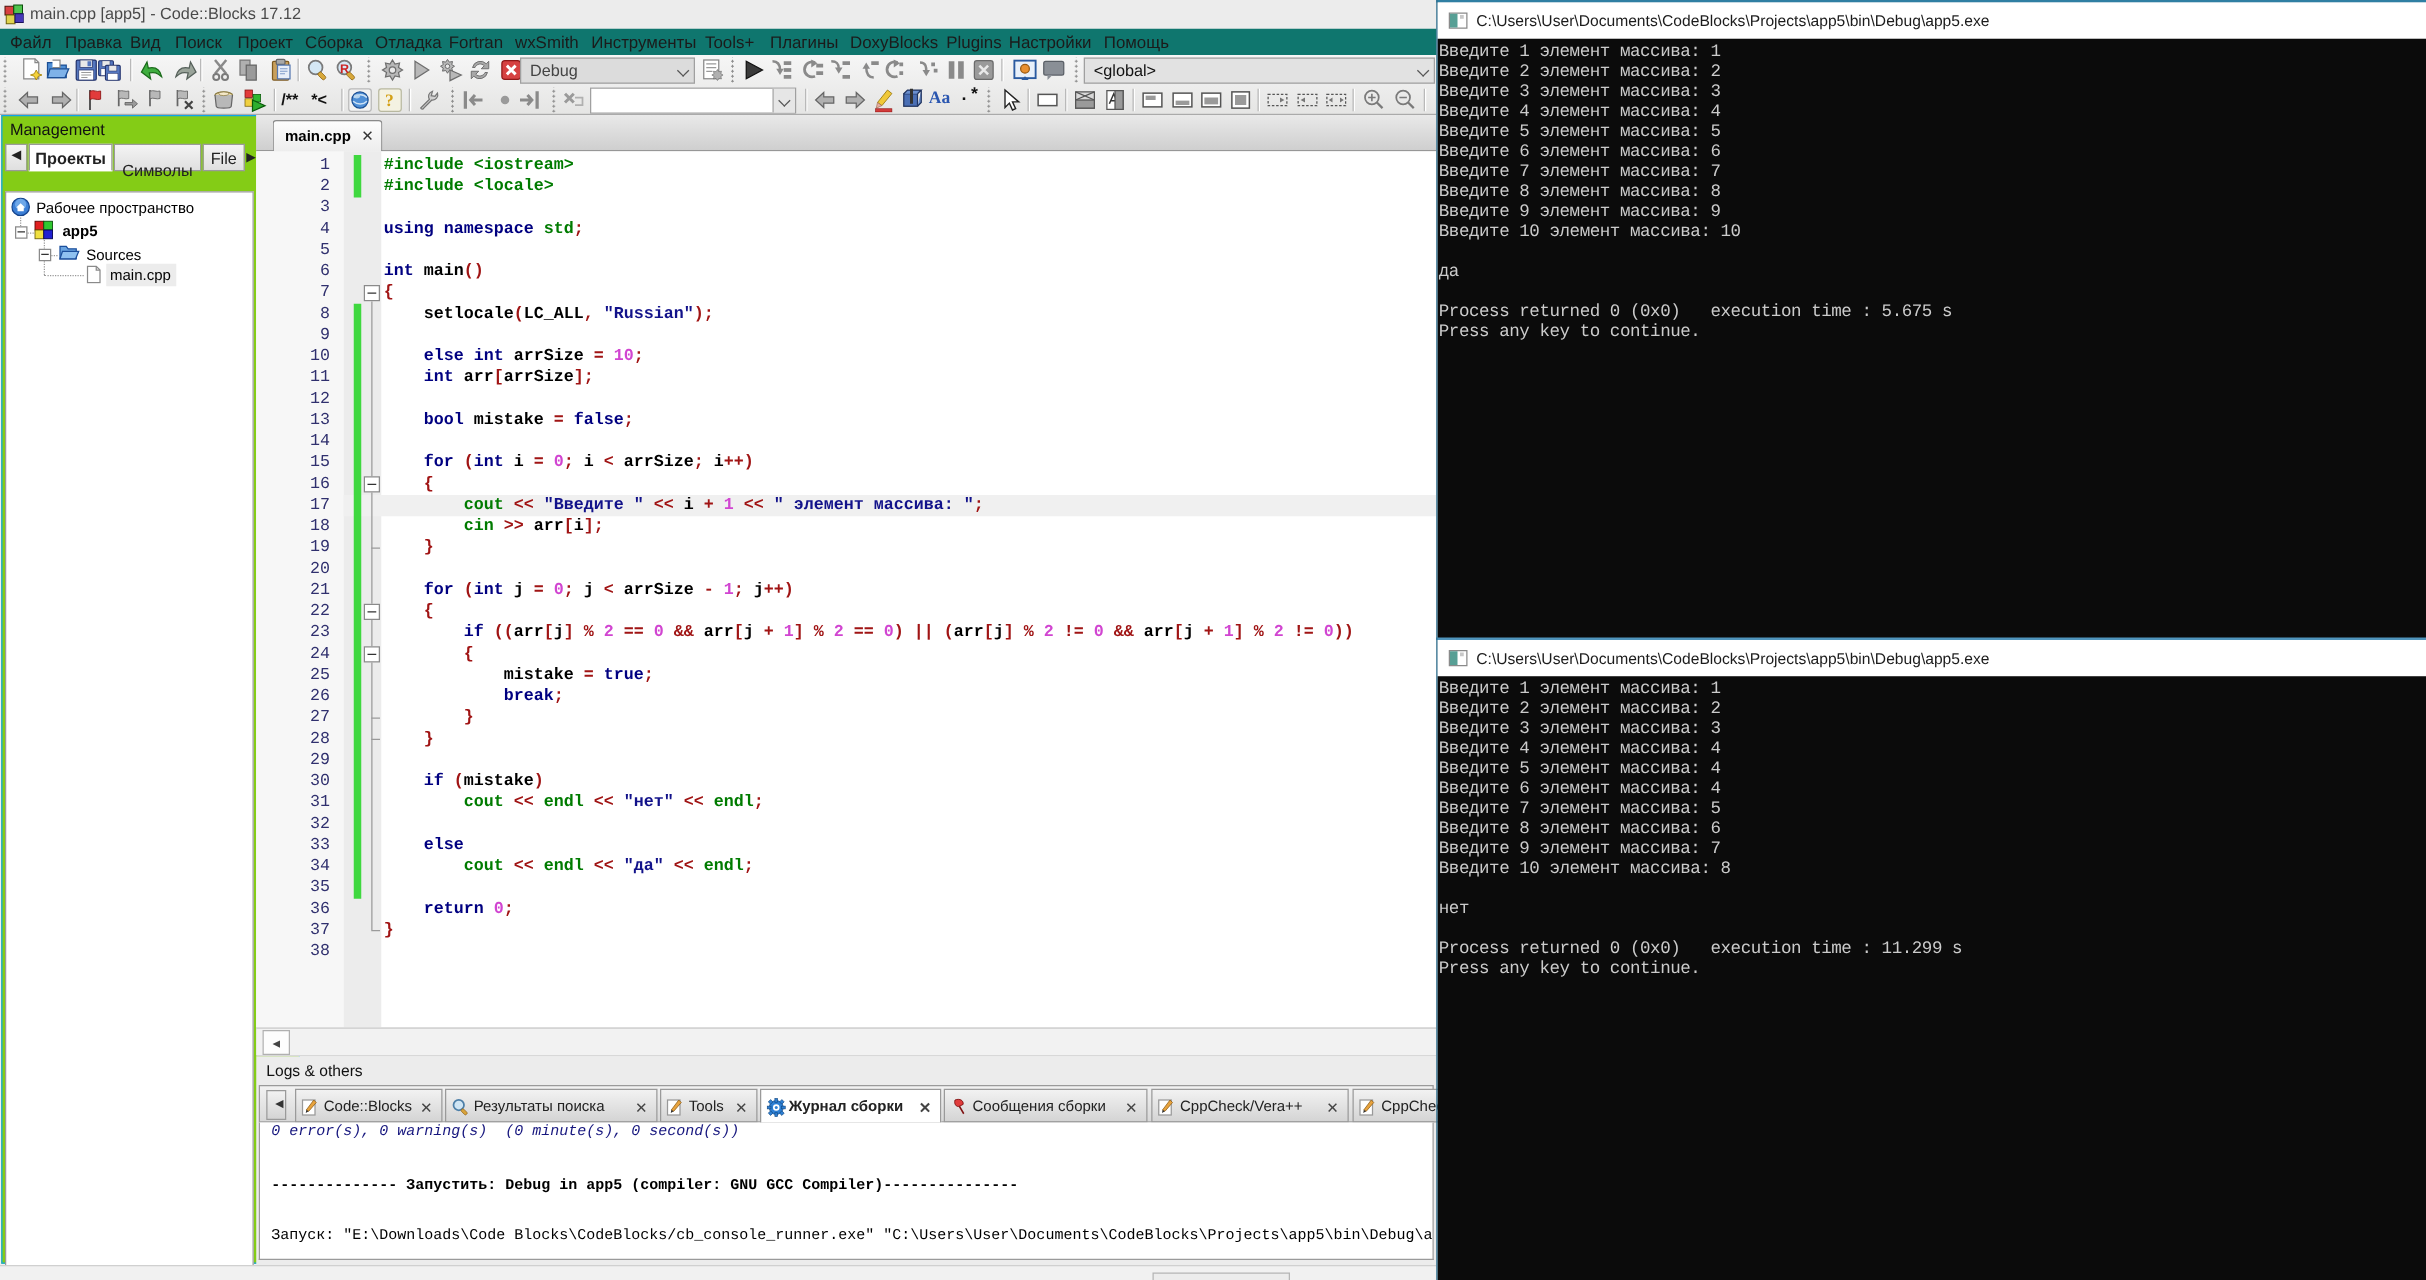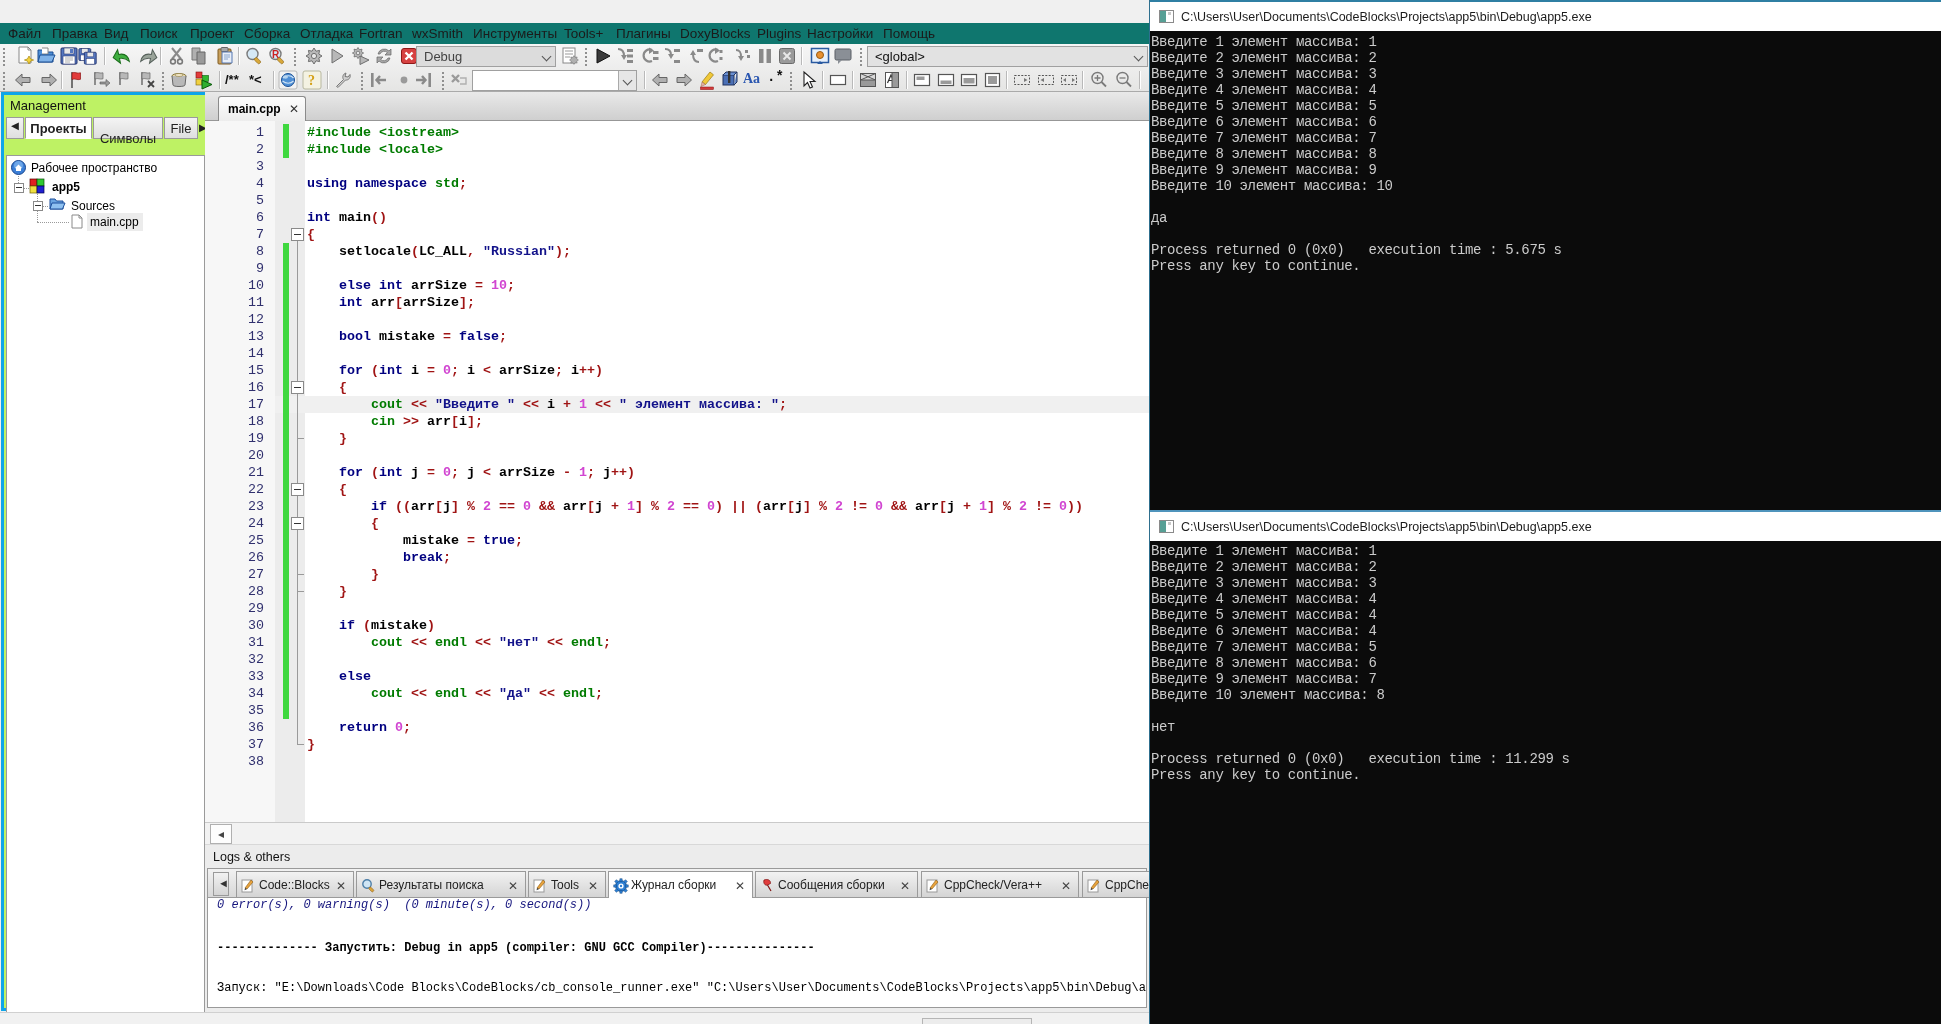--- a/index.html
+++ b/index.html
@@ -11,21 +11,21 @@
 #menubar{position:absolute;left:0;top:23px;width:1149px;height:21px;background:#0f766e}
 #menubar span{position:absolute;top:3px;font-size:13.5px;color:#1b1b1b}
 #toolband{position:absolute;left:0;top:44px;width:1149px;height:48px;background:linear-gradient(#f6f6f6,#e5e5e4);border-bottom:1px solid #aaa}
 .sep1{position:absolute;width:1px;background:#b9b9b9;box-shadow:1px 0 0 #fff}
 .grip{position:absolute;width:4px;background-image:radial-gradient(circle,#8f8f8f 1px,rgba(0,0,0,0) 1.1px);background-size:4px 4px;background-position:0 1px}
 .tbi{position:absolute;width:20px;height:20px}
 .combo{position:absolute;height:21px;background:#dcdcdc;border:1px solid #a0a0a0;font-size:13px;color:#333}
 .combo .v{position:absolute;right:4px;top:7px;width:8px;height:5px}
 .combo .v:before{content:"";position:absolute;left:0;top:-1px;width:6px;height:6px;border-left:1.6px solid #555;border-bottom:1.6px solid #555;transform:rotate(-45deg)}
 
-#mgmt{position:absolute;left:1px;top:92px;width:239px;height:919px;background:#bef264;border:3px solid #0ea5e9}
+#mgmt{position:absolute;left:1px;top:92px;width:239px;height:919px;background:#84cc16;border:1px solid #0ea5e9}
 #mgmt .cap{position:absolute;left:6px;top:3px;font-size:13px;color:#111}
 #mgmt .x{position:absolute;right:8px;top:2px;font-size:14px;color:#222;font-weight:bold}
 .mtabs{position:absolute;left:2px;top:22px;width:199px;height:22px}
 .mtab{position:absolute;top:0;height:22px;border:1px solid #9a9a9a;background:linear-gradient(#f4f4f4,#dfdfdf);font-size:13px;color:#222;text-align:center}
 .mtab.on{background:#fff;font-weight:bold;border-bottom-color:#fff}
 #tree{position:absolute;left:2px;top:60px;width:199px;height:872px;background:#fff;border:1px solid #9a9a9a}
 #tree .lbl{position:absolute;font-size:12px;color:#000;white-space:pre}
 .expander{position:absolute;width:10px;height:10px;background:#fff;border:1px solid #8a8a8a}
 .expander:before{content:"";position:absolute;left:1px;right:1px;top:3px;height:1px;background:#333}
 
@@ -46,21 +46,21 @@
 .chgcol{position:absolute;left:70px;width:30px;background:#ececec}
 .foldline{position:absolute;left:92px;width:1px;background:#9a9a9a}
 .foldtick{position:absolute;left:92px;width:7px;height:1px;background:#9a9a9a}
 .foldbox{position:absolute;left:86px;width:13px;height:13px;background:#fff;border:1px solid #8a8a8a}
 .foldbox:before{content:"";position:absolute;left:2px;right:2px;top:5px;height:1px;background:#333}
 
 #logs{position:absolute;left:205px;top:845px;width:944px;height:167px;background:#ececec}
 #logs .cap{position:absolute;left:8px;top:5px;font-size:12.5px;color:#111}
 #logtabs{position:absolute;left:2px;top:23px;width:940px;height:30px;background:linear-gradient(#f2f2f2,#d8d8d8);border:1px solid #9a9a9a}
 .ltab{position:absolute;top:2px;height:27px;background:linear-gradient(#f2f2f2,#d4d4d4);border:1px solid #9a9a9a;font-size:12px;color:#222}
-.ltab.on{background:#fff;font-weight:normal;height:28px}
+.ltab.on{background:#fff;font-weight:bold;height:28px}
 .ltab .tx{position:absolute;left:22px;top:6px;white-space:nowrap}
 .ltab .xx{position:absolute;right:7px;top:7px;font-size:12px;color:#444}
 .lticon{position:absolute;left:4px;top:6px}
 #logbody{position:absolute;left:2px;top:53px;width:940px;height:110px;background:#fff;border:1px solid #9a9a9a;border-top:none;overflow:hidden}
 #logbody pre{position:absolute;font:12px/15px "Liberation Mono",monospace;color:#000;white-space:pre}
 
 #status{position:absolute;left:0;top:1012px;width:1149px;height:12px;background:#f1f1f1;border-top:1px solid #d0d0d0}
 #status .box{position:absolute;left:922px;top:5px;width:110px;height:7px;background:#ececec;border:1px solid #b5b5b5}
 
 .con{position:absolute;left:1149px;width:792px}
@@ -70,20 +70,29 @@
 .con .tb{position:absolute;left:1px;right:0;height:29px;background:#fff}
 .con .black{position:absolute;left:1px;right:0;background:#0b0b0b}
 .con .title{position:absolute;left:31px;top:8px;font-size:12.5px;color:#1c1c1c;white-space:nowrap}
 .con pre{position:absolute;left:2px;font:14px/16px "Liberation Mono",monospace;letter-spacing:-0.35px;color:#cbcbcb;white-space:pre}
 .cicon{position:absolute;left:9px;top:8px;width:15px;height:13px;border:1px solid #8a8a8a;background:#fff}
 .cicon:before{content:"";position:absolute;left:0;top:0;width:6px;height:11px;background:#579f95}
 .cicon:after{content:"";position:absolute;right:2px;top:1px;width:3px;height:3px;background:#c8c8c8}
 </style></head>
 <body>
 <div id="ide">
+  <div id="titlebar">
+      <svg style="position:absolute;left:3px;top:3px" width="16" height="17" viewBox="0 0 16 17">
+        <rect x="1" y="2" width="7" height="7" fill="#d84040" stroke="#4a1208" stroke-width="0.8"></rect>
+        <rect x="8" y="1" width="7" height="7" fill="#4fc44f" stroke="#0a4d0a" stroke-width="0.8"></rect>
+        <rect x="2" y="9" width="7" height="7" fill="#e0d44f" stroke="#6e6008" stroke-width="0.8"></rect>
+        <rect x="9" y="8" width="7" height="7" fill="#4538b8" stroke="#1a1058" stroke-width="0.8"></rect>
+      </svg>
+      <span class="t">main.cpp [app5] - Code::Blocks 17.12</span>
+    </div>
   <div id="menubar">
     <span style="left:8px">Файл</span>
       <span style="left:52px">Правка</span>
       <span style="left:104px">Вид</span>
       <span style="left:140px">Поиск</span>
       <span style="left:190px">Проект</span>
       <span style="left:244px">Сборка</span>
       <span style="left:300px">Отладка</span>
       <span style="left:359px">Fortran</span>
       <span style="left:412px">wxSmith</span>

